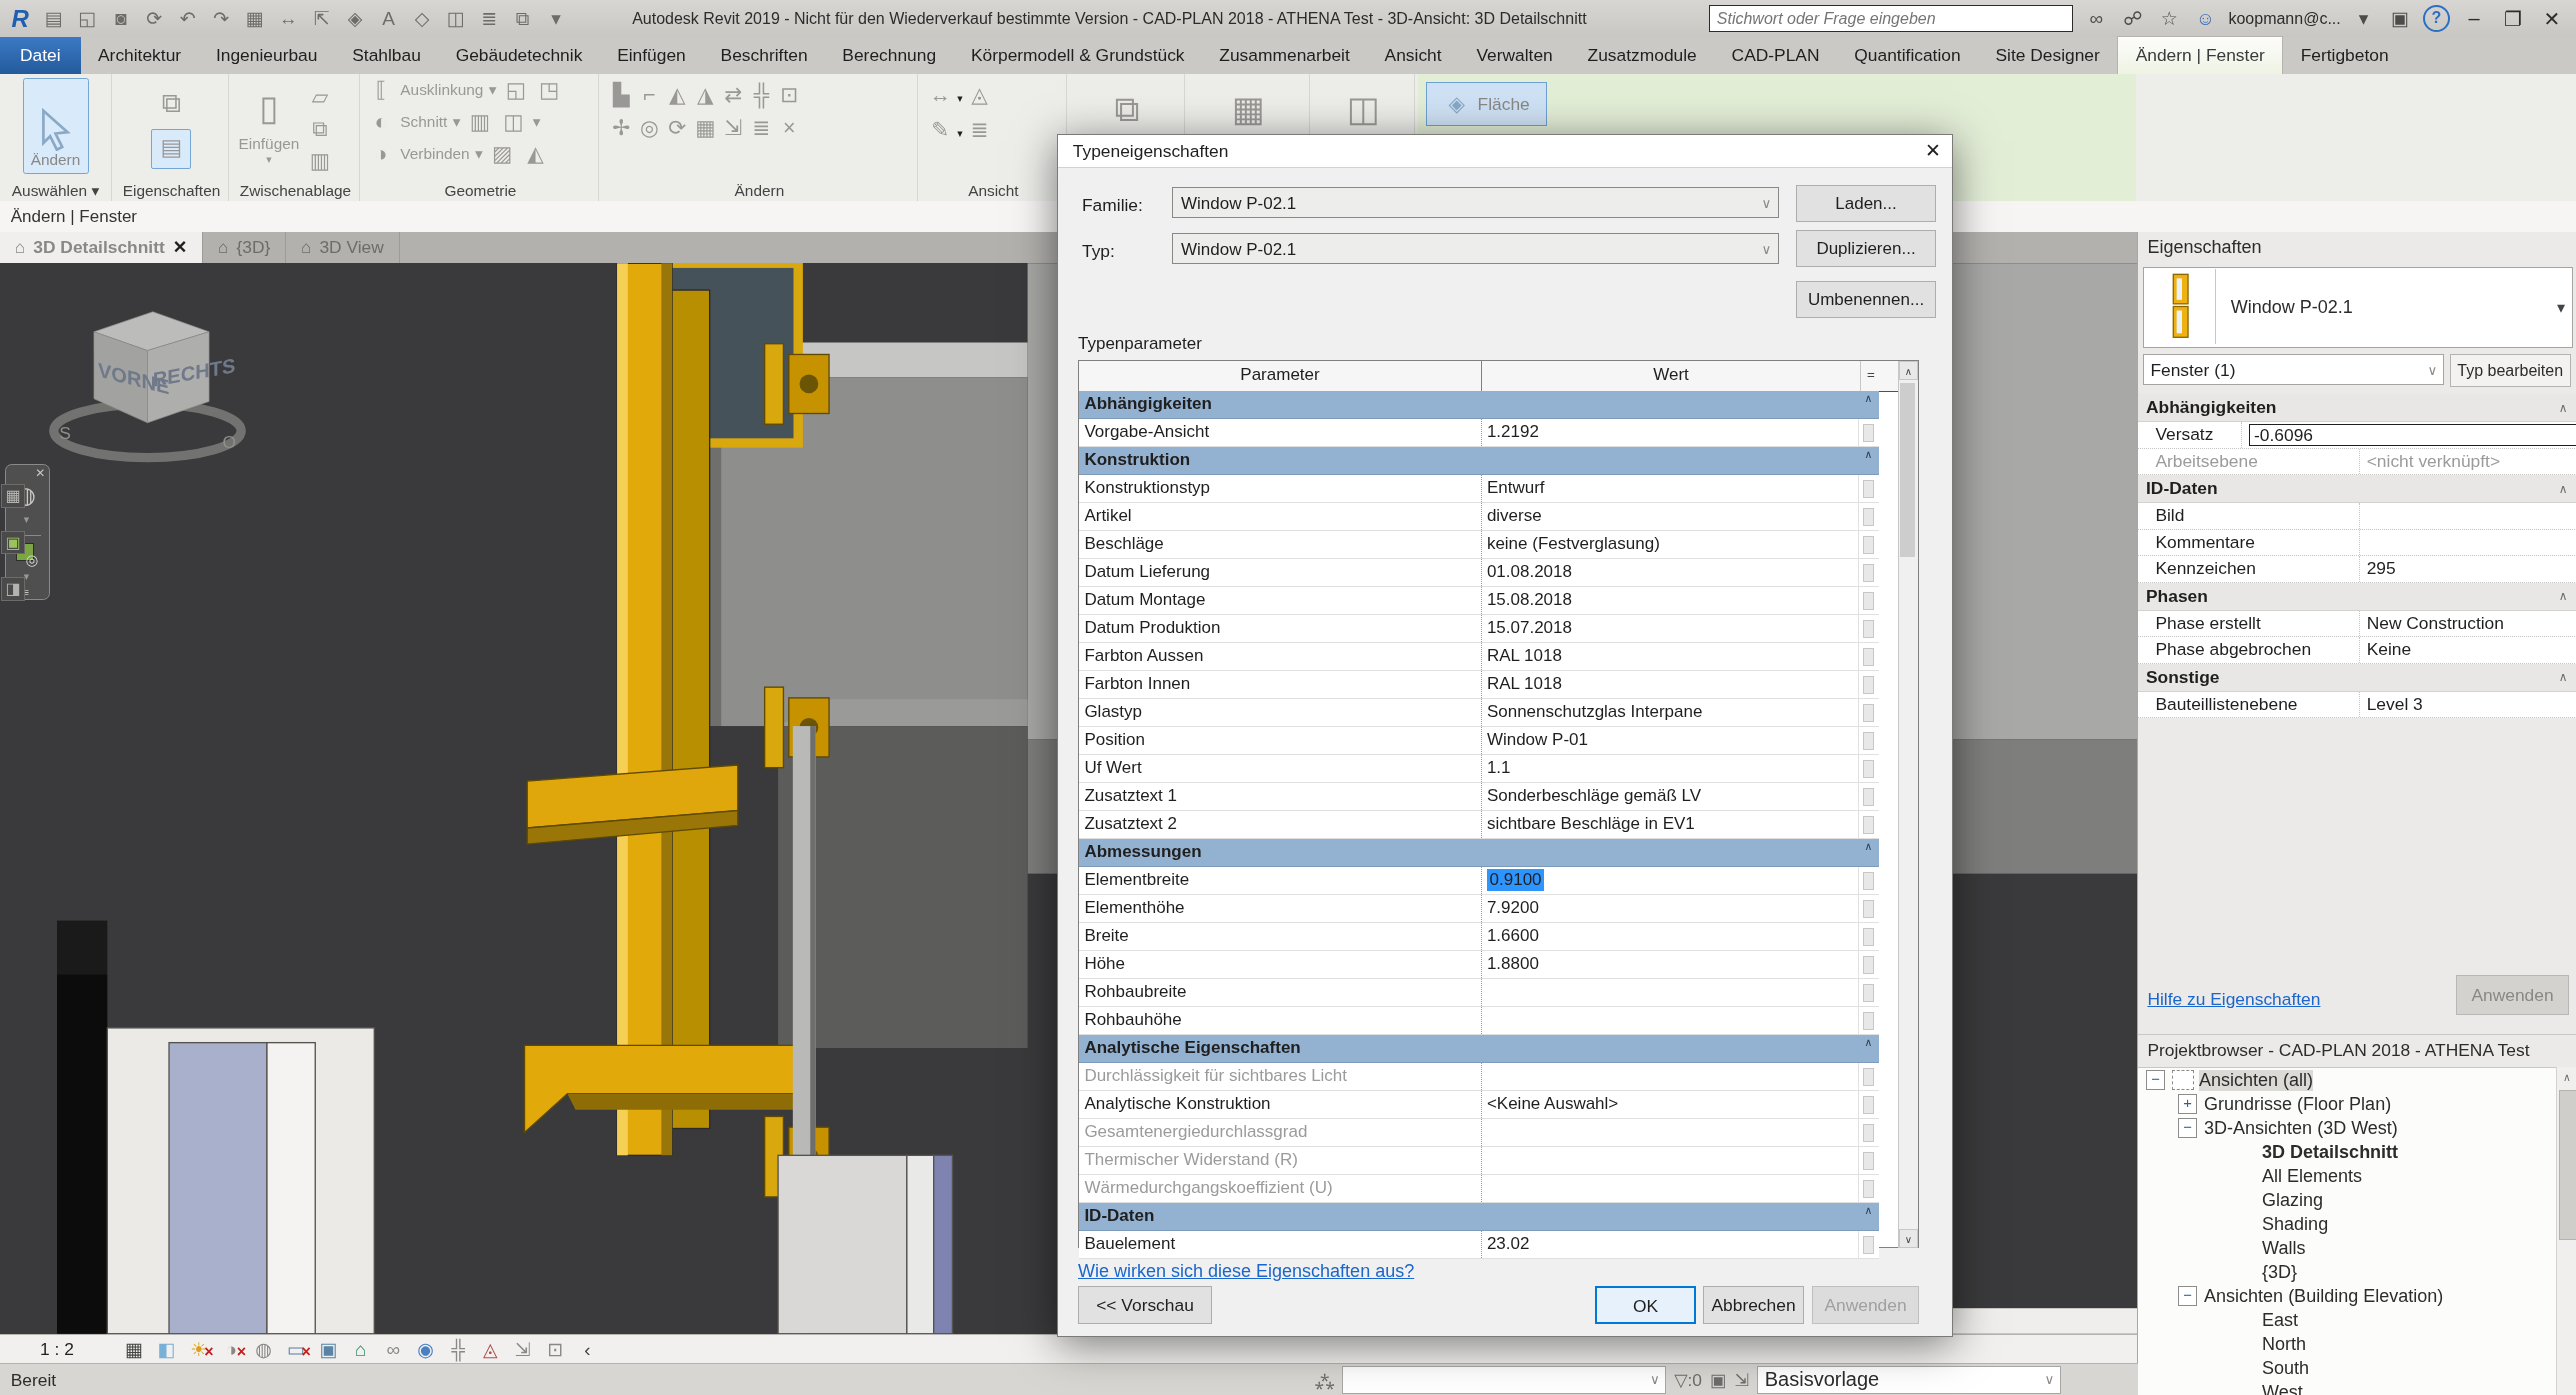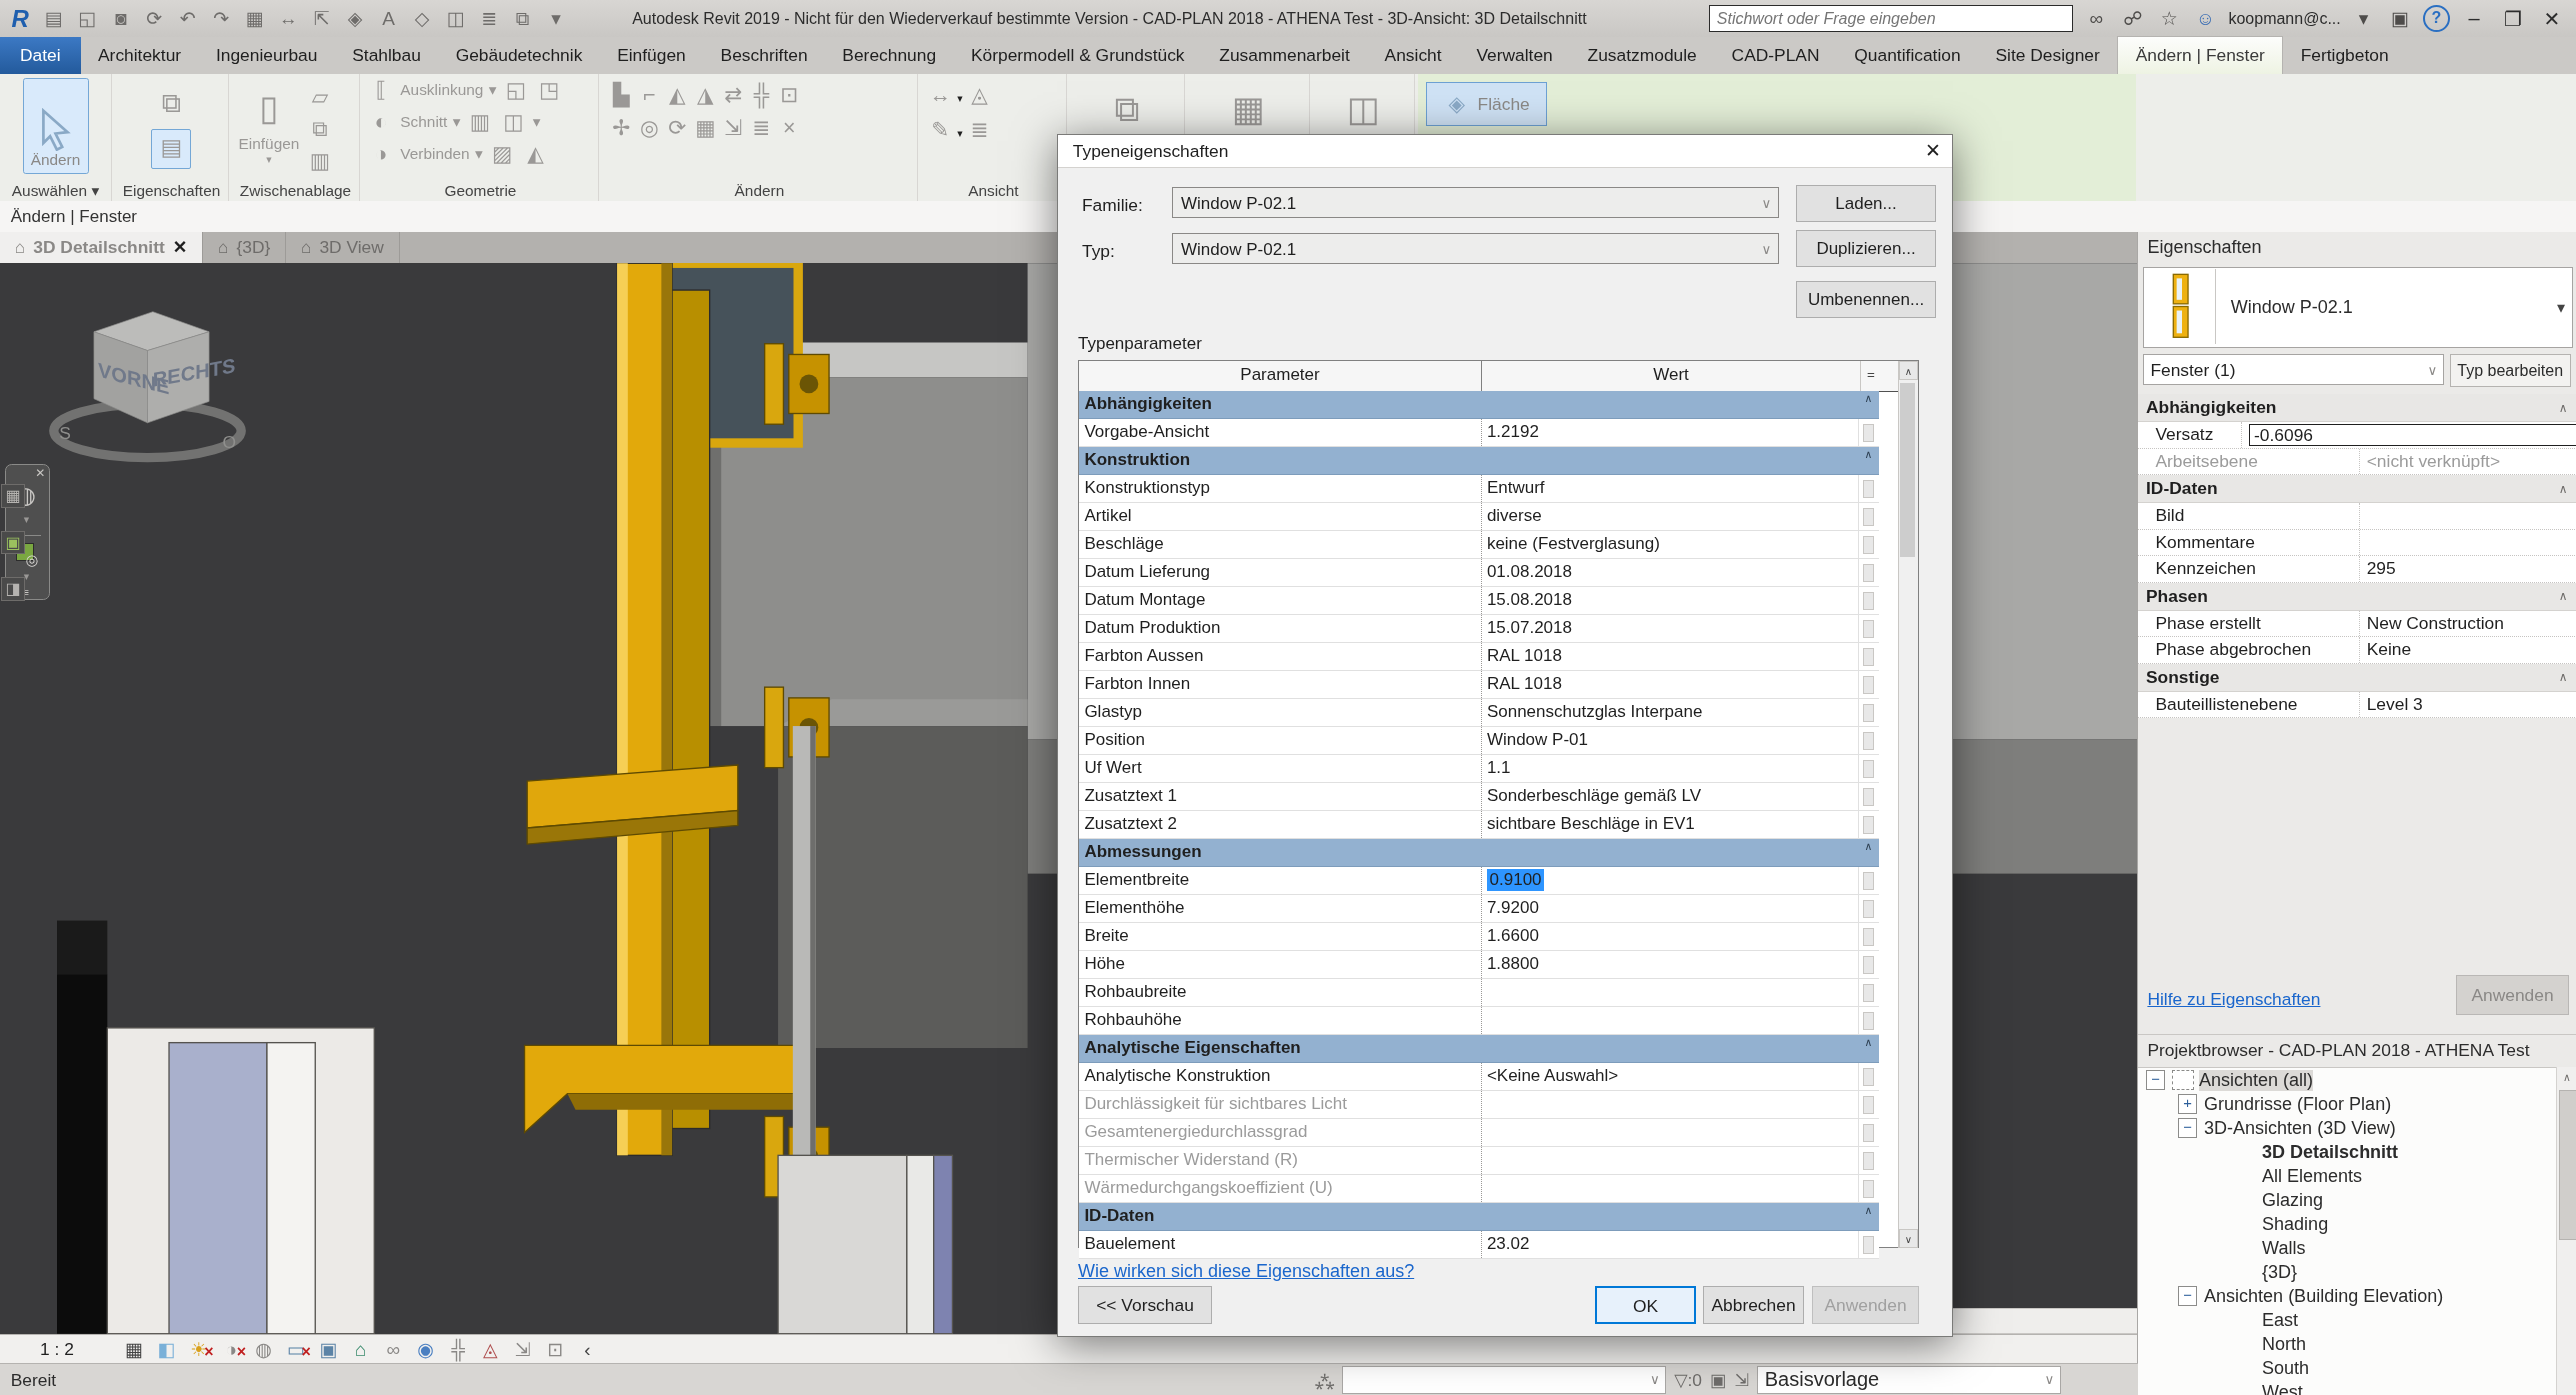--- a/index.html
+++ b/index.html
@@ -626,21 +626,21 @@
 
       <div class="titem lvl1 exp-plus">
         <span class="expander"></span>
 
         <span class="tlabel">Grundrisse (Floor Plan)</span>
       </div>
 
       <div class="titem lvl1 exp-minus">
         <span class="expander"></span>
 
-        <span class="tlabel">3D-Ansichten (3D View)</span>
+        <span class="tlabel">3D-Ansichten (3D West)</span>
       </div>
 
       <div class="titem lvl2 bold">
         <span class="expander"></span>
 
         <span class="tlabel">3D Detailschnitt</span>
       </div>
 
       <div class="titem lvl2">
         <span class="expander"></span>
@@ -906,32 +906,32 @@
             <span class="val"></span>
           </div>
           <div class="c3"></div>
         </div>
 
         <div class="trow sec">
           <div class="c1">Analytische Eigenschaften</div>
 
         </div>
 
-        <div class="trow r">
-          <div class="c1">Analytische Konstruktion</div>
-          <div class="c2">
-            <span class="val">&lt;Keine Auswahl&gt;</span>
-          </div>
-          <div class="c3"></div>
-        </div>
-
         <div class="trow r dis">
           <div class="c1">Durchlässigkeit für sichtbares Licht</div>
           <div class="c2">
             <span class="val"></span>
+          </div>
+          <div class="c3"></div>
+        </div>
+
+        <div class="trow r">
+          <div class="c1">Analytische Konstruktion</div>
+          <div class="c2">
+            <span class="val">&lt;Keine Auswahl&gt;</span>
           </div>
           <div class="c3"></div>
         </div>
 
         <div class="trow r dis">
           <div class="c1">Gesamtenergiedurchlassgrad</div>
           <div class="c2">
             <span class="val"></span>
           </div>
           <div class="c3"></div>

